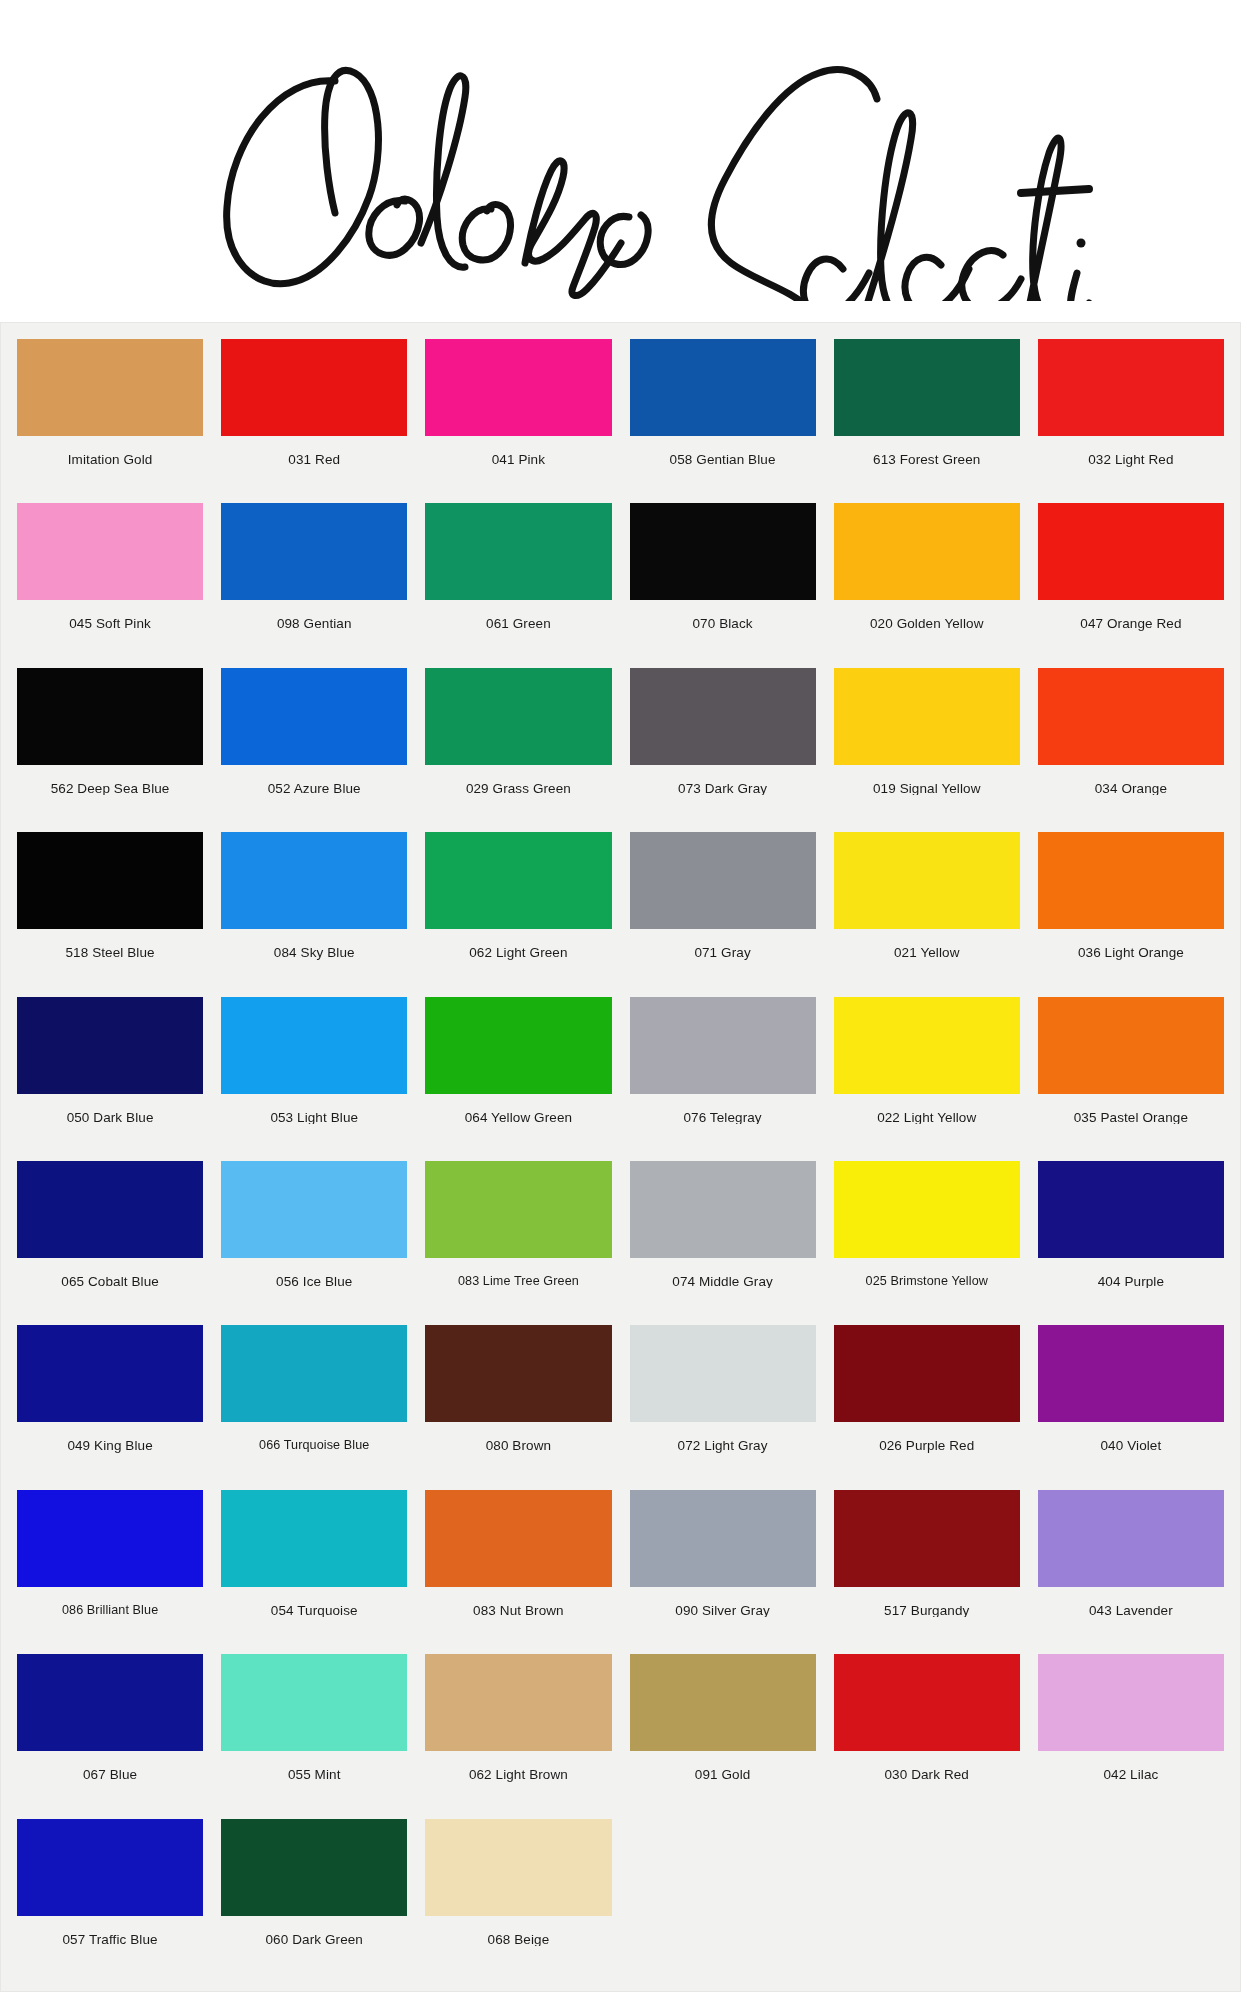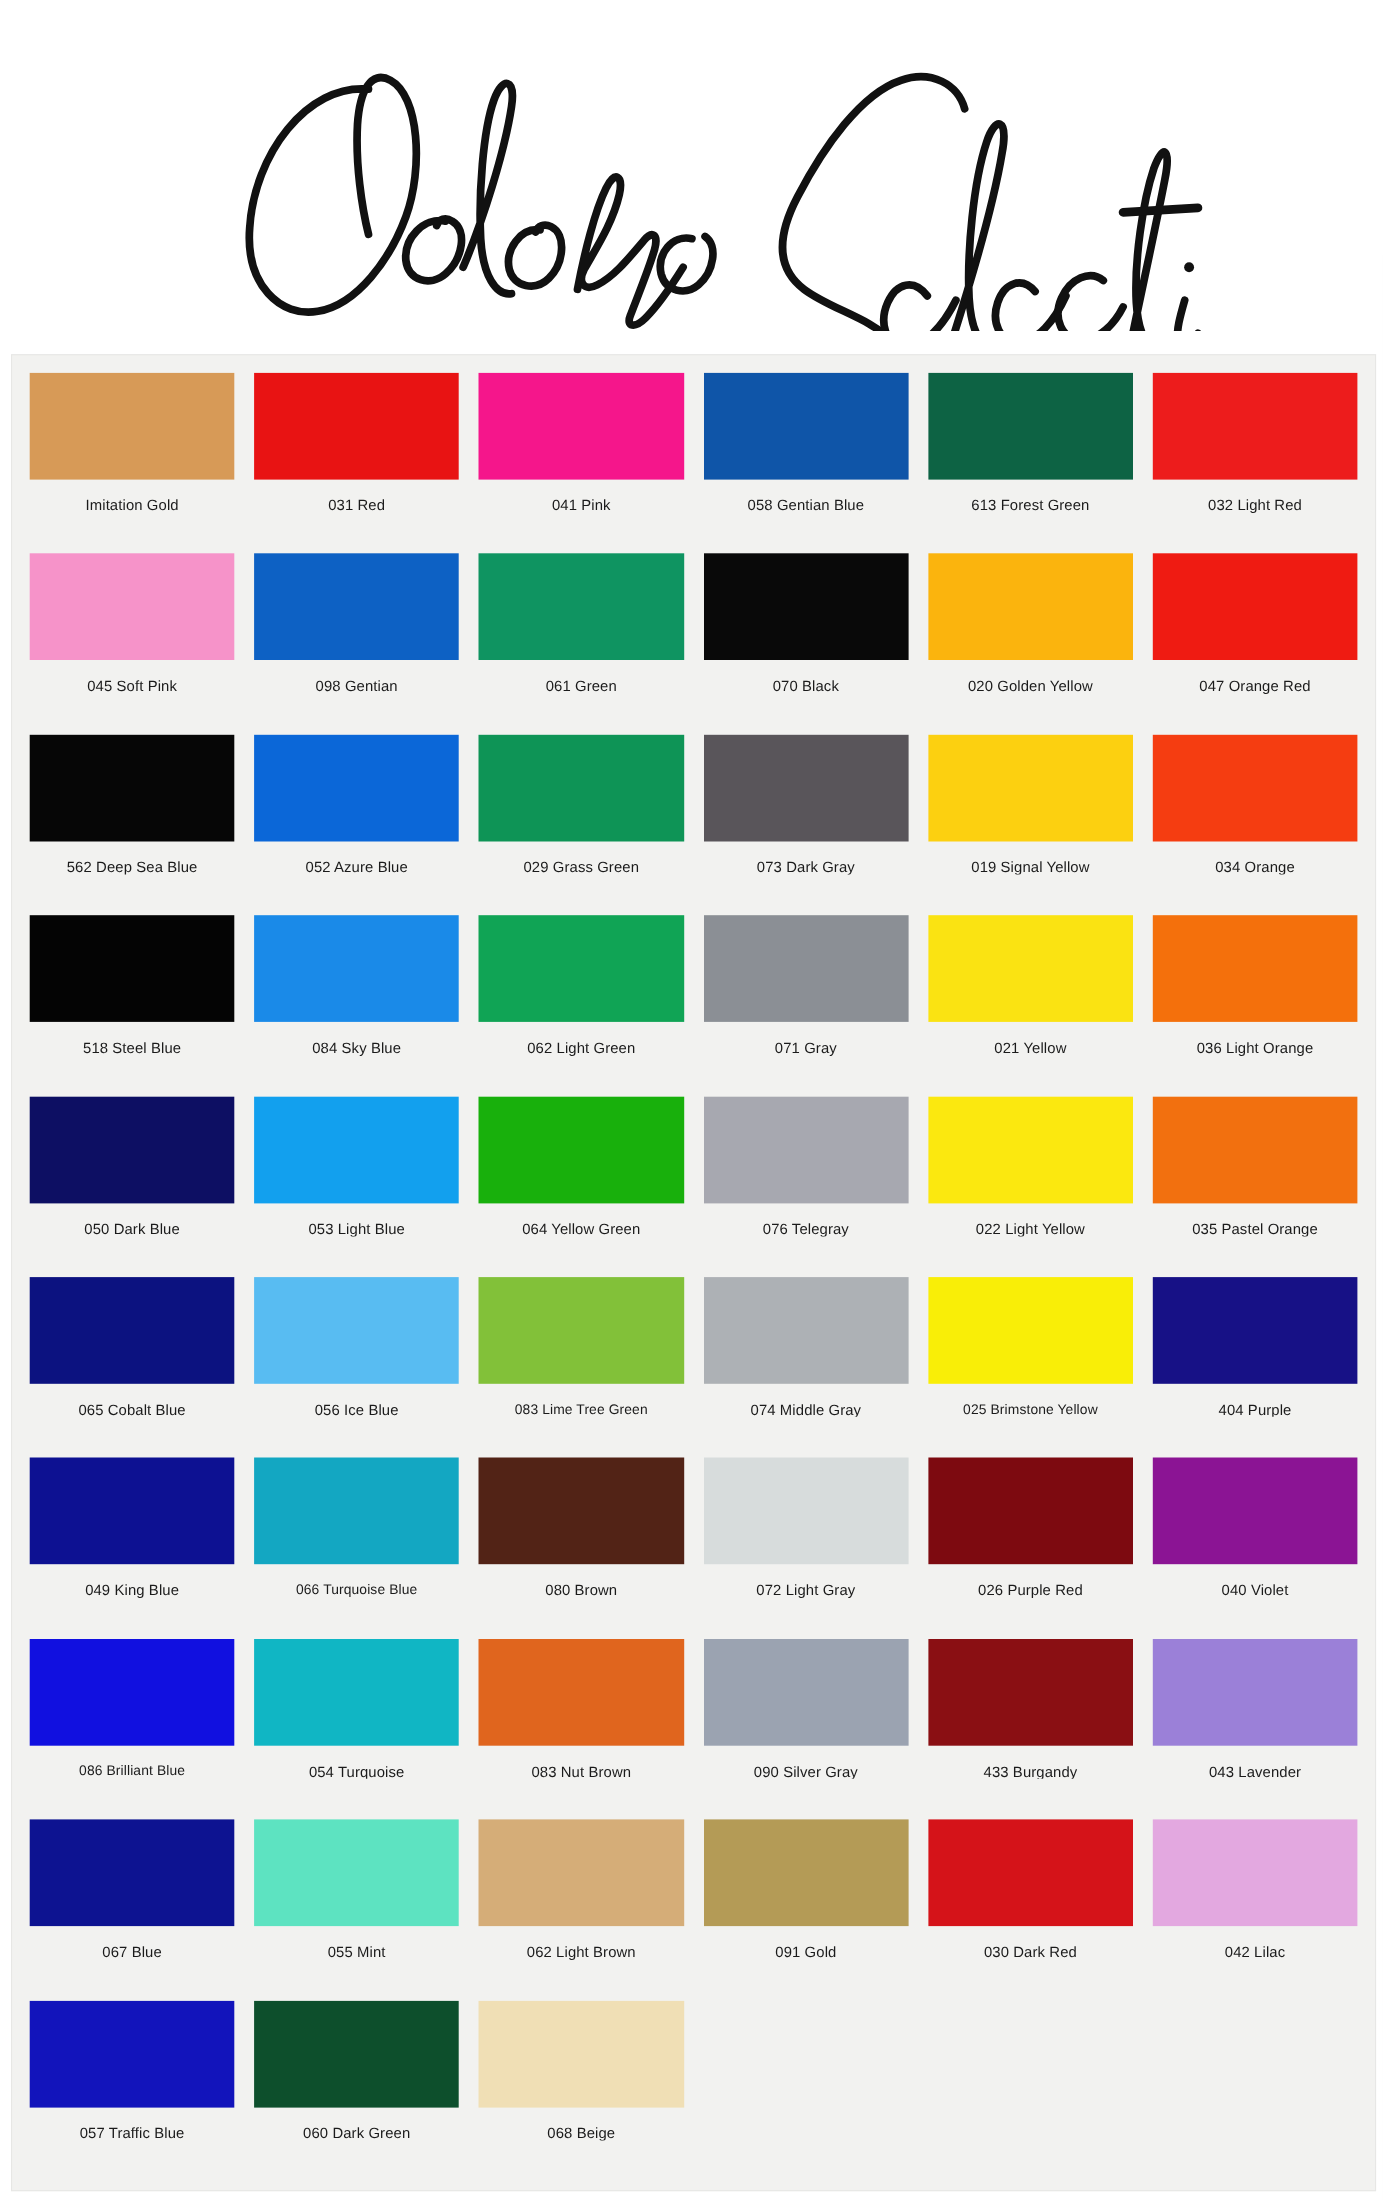--- a/index.html
+++ b/index.html
@@ -26,21 +26,21 @@
     background: #ffffff;
     display: flex;
     align-items: center;
     justify-content: center;
   }
   #title-svg { display: block; }
 
   
   #chart-panel {
     position: absolute;
-    left: 10px;
+    left: 0;
     top: 322px;
     width: 1241px;
     height: 1670px;
     background: #f2f2f0;
     border: 1px solid #e7e7e5;
     padding: 16px 10px 8px 10px;
   }
 
   #swatch-grid {
     display: grid;
@@ -304,21 +304,21 @@
         <div class="cell">
           <div class="chip" style="background: rgb(224, 101, 30);"></div>
           <div class="chip-label">083 Nut Brown</div>
         </div>
         <div class="cell">
           <div class="chip" style="background: rgb(155, 163, 177);"></div>
           <div class="chip-label">090 Silver Gray</div>
         </div>
         <div class="cell">
           <div class="chip" style="background: rgb(138, 15, 19);"></div>
-          <div class="chip-label">433 Burgandy</div>
+          <div class="chip-label">517 Burgandy</div>
         </div>
         <div class="cell">
           <div class="chip" style="background: rgb(155, 128, 216);"></div>
           <div class="chip-label">043 Lavender</div>
         </div>
         <div class="cell">
           <div class="chip" style="background: rgb(13, 19, 145);"></div>
           <div class="chip-label">067 Blue</div>
         </div>
         <div class="cell">

